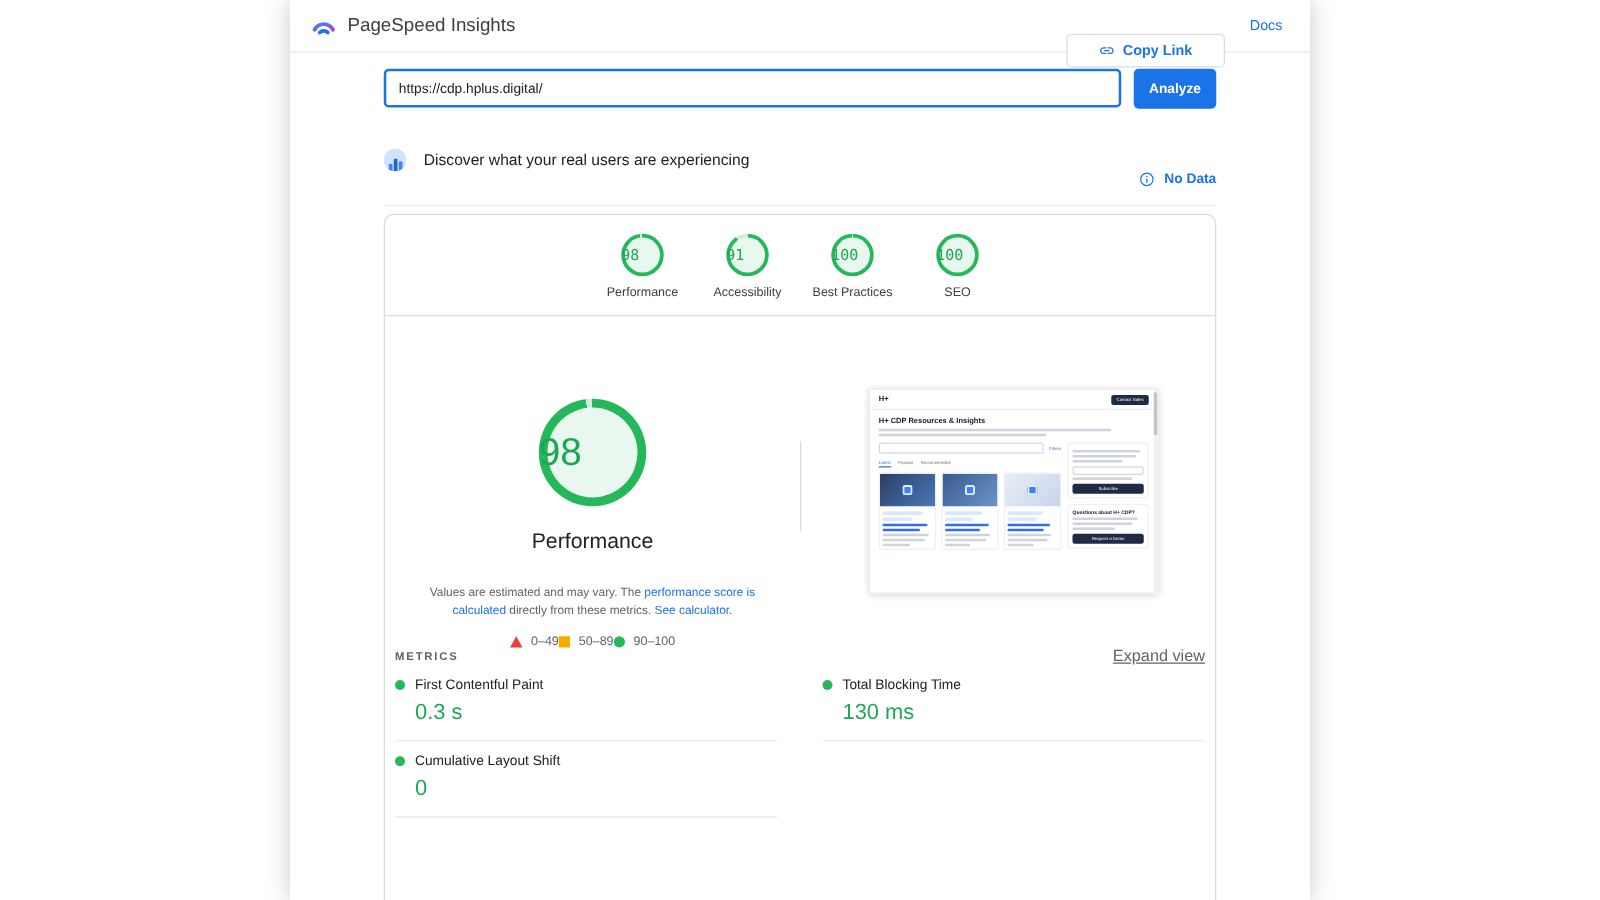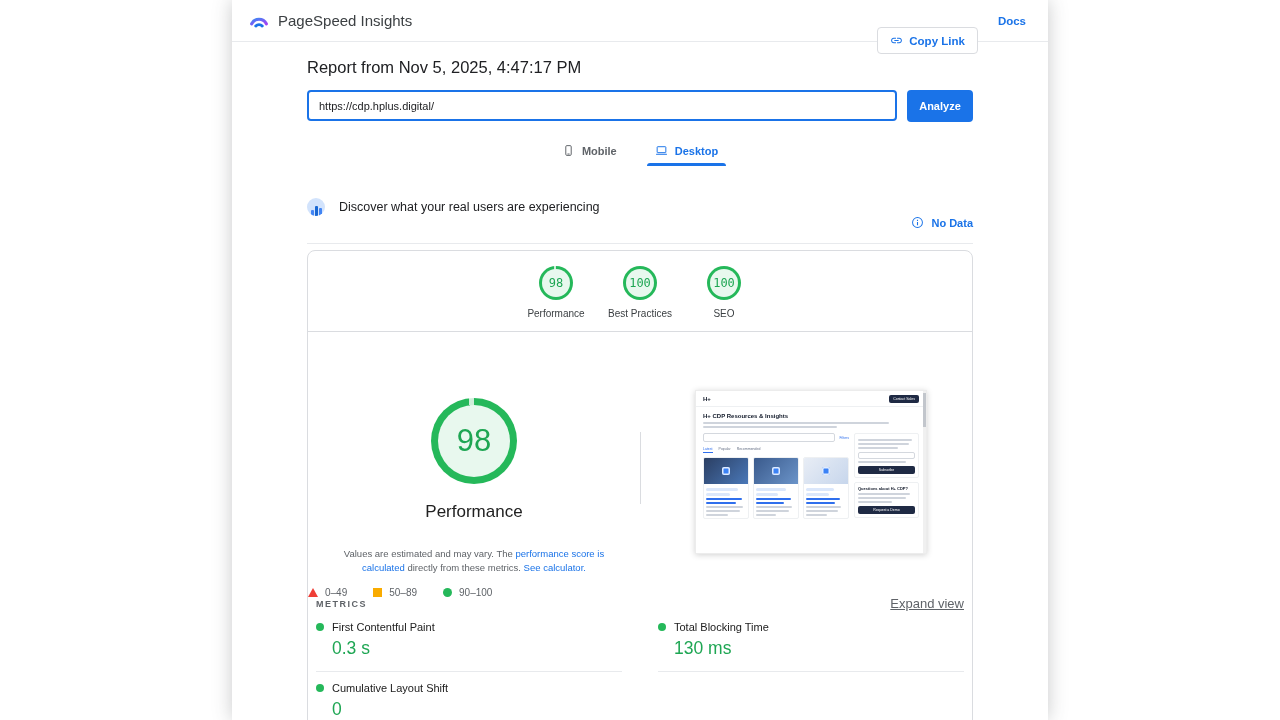--- a/index.html
+++ b/index.html
@@ -9,23 +9,23 @@
     background:#fff; box-shadow:0 0 18px rgba(60,64,67,.28); }
 
   
   .hdr { height:42px; display:flex; align-items:center; padding:0 16px;
     border-bottom:1px solid #e8eaed; }
   .hdr .logo { width:22px; height:22px; }
   .hdr .title { margin-left:8px; font-size:15px; color:#3c4043; }
   .hdr .sp { flex:1; }
   .copylink { display:flex; align-items:center; gap:6px; border:1px solid #dadce0;
     border-radius:4px; background:#fff; color:#1a73e8; font-size:11.5px; font-weight:600;
-    padding:6px 12px; cursor:pointer; font-family:inherit;margin-top:40px; }
+    padding:6px 25px; cursor:pointer; font-family:inherit;margin-top:40px; }
   .copylink svg { width:13px; height:13px; fill:#1a73e8; }
-  .docs { margin:0 6px 0 20px; color:#1a73e8; font-size:11.5px; font-weight:700; text-decoration:none; }
+  .docs { margin:0 6px 0 20px; color:#1a73e8; font-size:11.5px; font-weight:400; text-decoration:none; }
 
   main { padding:0 75px; }
   .rpt-title { margin-top:16px; font-size:16.5px; font-weight:400; color:#202124; }
 
   .url-row { margin-top:13px; display:flex; gap:10px; }
   .url-input { flex:1; height:31px; border:2px solid #1a73e8; border-radius:4px;
     padding:0 10px; font-size:11px; color:#202124; font-family:inherit; outline:none; }
   .analyze { width:66px; height:32px; background:#1a73e8; color:#fff; border:none;
     border-radius:4px; font-size:11px; font-weight:700; cursor:pointer; font-family:inherit; }
 
@@ -41,48 +41,48 @@
   .secrow { display:flex; align-items:center; padding:14px 0; }
   .secrow.bordered { border-bottom:1px solid #e8eaed; margin-top:4px; }
   .sec-ico { width:18px; height:18px; border-radius:50%; background:#d2e3fc; position:relative;
     display:flex; align-items:flex-end; justify-content:center; gap:1px; overflow:hidden; flex:0 0 18px;}
   .sec-ico .b1,.sec-ico .b2,.sec-ico .b3 { width:3px; background:#4285f4; border-radius:1px 1px 0 0; }
   .sec-ico .b1{height:6px;} .sec-ico .b2{height:10px; background:#1967d2;} .sec-ico .b3{height:8px;}
   .sec-ico.dot { align-items:center; }
   .sec-ico.dot::after { content:""; width:8px; height:8px; border-radius:50%; background:#1967d2;
     position:absolute; left:5px; top:5px; box-shadow:0 0 0 2px rgba(66,133,244,.35); }
   .sec-title { margin-left:14px; font-size:12.5px; color:#202124; }
-  .nodata { margin-left:auto; display:flex; align-items:center; gap:7px; color:#1a73e8;
+  .nodata { margin-left:auto; display:flex; align-items:flex-start; gap:7px; color:#1a73e8;
     font-size:11px; font-weight:600;margin-top:32px; }
   .nodata svg { width:13px; height:13px; fill:#1a73e8; }
 
   
   .card { margin-top:6px; border:1px solid #dadce0; border-radius:8px; height:560px; overflow:hidden; }
   .scorebar { display:flex; justify-content:center; gap:14px; padding:15px 0 12px;
     border-bottom:1px solid #dadce0; }
   .score { width:70px; text-align:center; cursor:pointer; }
   .score-label { margin-top:8px; font-size:10px; color:#3c4043; }
 
   .gauge { --ring:#25b85a; --rest:#cfeeda; border-radius:50%; position:relative;
     background:conic-gradient(var(--ring) calc(var(--p) * 1%), var(--rest) 0);
-    display:flex; align-items:center; justify-content:center; }
+    display:flex; align-items:center; }
   .gauge::before { content:""; position:absolute; border-radius:50%; background:#e8f8ee; inset:3px; }
   .gauge .gnum { position:relative; z-index:1; color:#1ea653; }
   .g-sm { width:34px; height:34px; margin:0 auto; }
   .g-sm .gnum { font-family:"DejaVu Sans Mono", monospace; font-size:12px; }
   .g-lg { width:86px; height:86px; margin:0 auto; }
   .g-lg::before { inset:7px; }
   .g-lg .gnum { font-size:31px; }
 
   .panel { display:flex; height:258px; position:relative; }
   .perf-col { width:332px; text-align:center; padding-top:66px; }
   .perf-name { margin-top:18px; font-size:17px; color:#212121; }
   .disclaimer { margin:25px auto 0; max-width:272px; font-size:9.5px; line-height:14px; color:#5f6368; }
   .disclaimer a { color:#1a73e8; text-decoration:none; }
-  .legend { margin-top:12px; display:flex; justify-content:flex-start; gap:26px; font-size:10px; color:#5f6368; }
+  .legend { margin-top:12px; display:flex; justify-content:center; font-size:10px; color:#5f6368; }
   .legend .it { display:flex; align-items:center; gap:7px; }
   .shape-tri { width:0; height:0; border-left:5px solid transparent; border-right:5px solid transparent;
     border-bottom:9px solid #ef3e36; }
   .shape-sq { width:9px; height:9px; background:#f9ab00; }
   .shape-ci { width:9px; height:9px; border-radius:50%; background:#25b85a; }
   .vdiv { width:1px; height:72px; background:#dadce0; margin-top:100px; }
   .thumb-wrap { flex:1; padding:58px 0 0 54px; }
 
   
   .thumb { width:232px; height:164px; background:#fff; border:1px solid #ececec;
@@ -149,43 +149,26 @@
     <button class="copylink">
       <svg viewBox="0 0 24 24">
           <path d="M3.9 12c0-1.71 1.39-3.1 3.1-3.1h4V7H7c-2.76 0-5 2.24-5 5s2.24 5 5 5h4v-1.9H7c-1.71 0-3.1-1.39-3.1-3.1zM8 13h8v-2H8v2zm9-6h-4v1.9h4c1.71 0 3.1 1.39 3.1 3.1s-1.39 3.1-3.1 3.1h-4V17h4c2.76 0 5-2.24 5-5s-2.24-5-5-5z"></path>
         </svg>
       <span>Copy Link</span>
     </button>
     <a class="docs" href="#">Docs</a>
   </header>
 
   <main>
-    <h1 class="rpt-title">Report from Nov 5, 2025, 4:47:17 PM</h1>
 
     <div class="url-row">
       <input class="url-input" value="https://cdp.hplus.digital/" style="">
       <button class="analyze">Analyze</button>
     </div>
 
-    <div class="tabs">
-      <div class="tab">
-        <svg viewBox="0 0 24 24">
-            <rect x="7" y="3" width="10" height="18" rx="2"></rect>
-            <path d="M10 18.5h4"></path>
-          </svg>
-        <span>Mobile</span>
-      </div>
-      <div class="tab active">
-        <svg viewBox="0 0 24 24">
-            <rect x="4" y="5" width="16" height="11" rx="1"></rect>
-            <path d="M2 19h20"></path>
-          </svg>
-        <span>Desktop</span>
-      </div>
-    </div>
 
     <section class="secrow bordered">
       <span class="sec-ico">
         <span class="b1"></span>
           <span class="b2"></span>
           <span class="b3"></span>
       </span>
       <span class="sec-title">Discover what your real users are experiencing</span>
       <span class="nodata">
         <svg viewBox="0 0 24 24">
@@ -197,20 +180,26 @@
 
 
     <div class="card">
 
       <nav class="scorebar">
         <div class="score">
           <div class="gauge g-sm" style="--p: 98;">
             <span class="gnum">98</span>
             </div>
           <div class="score-label">Performance</div>
+        </div>
+        <div class="score">
+          <div class="gauge g-sm" style="--p: 91;">
+            <span class="gnum">91</span>
+            </div>
+          <div class="score-label">Accessibility</div>
         </div>
         <div class="score">
           <div class="gauge g-sm" style="--p: 100;">
             <span class="gnum">100</span>
             </div>
           <div class="score-label">Best Practices</div>
         </div>
         <div class="score">
           <div class="gauge g-sm" style="--p: 100;">
             <span class="gnum">100</span>

